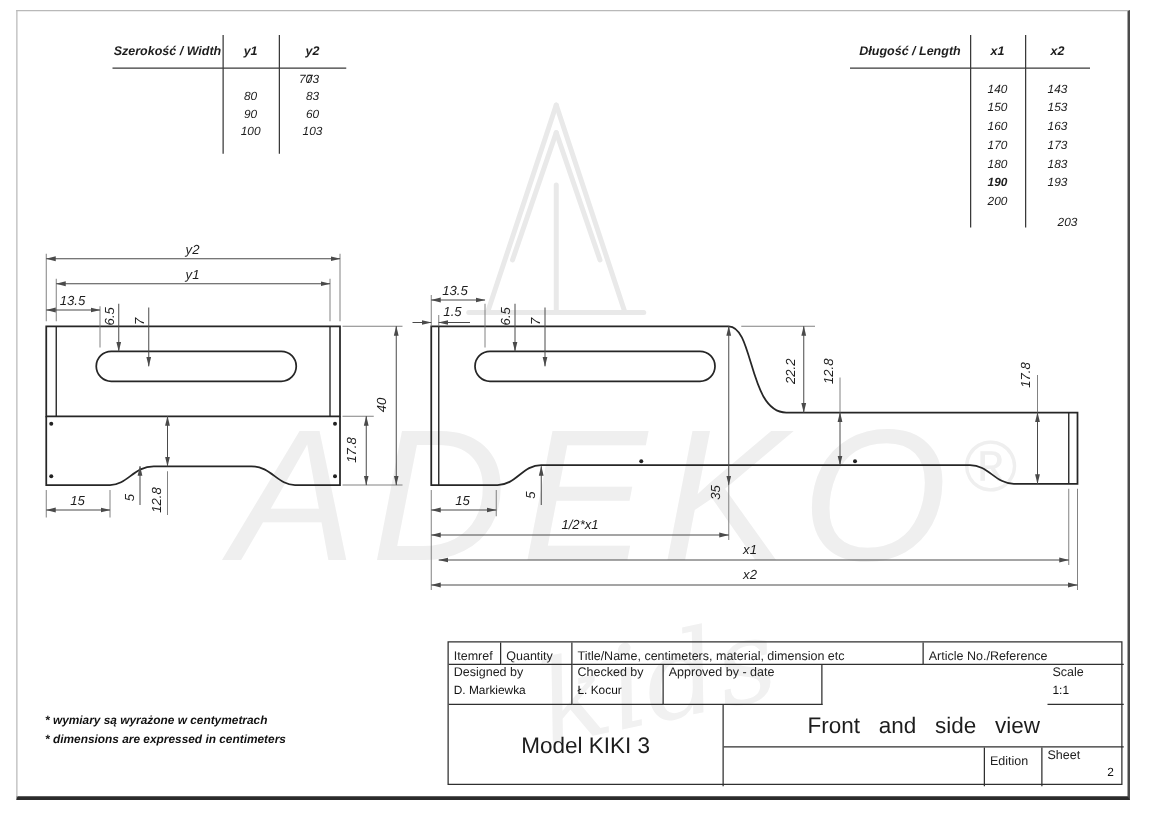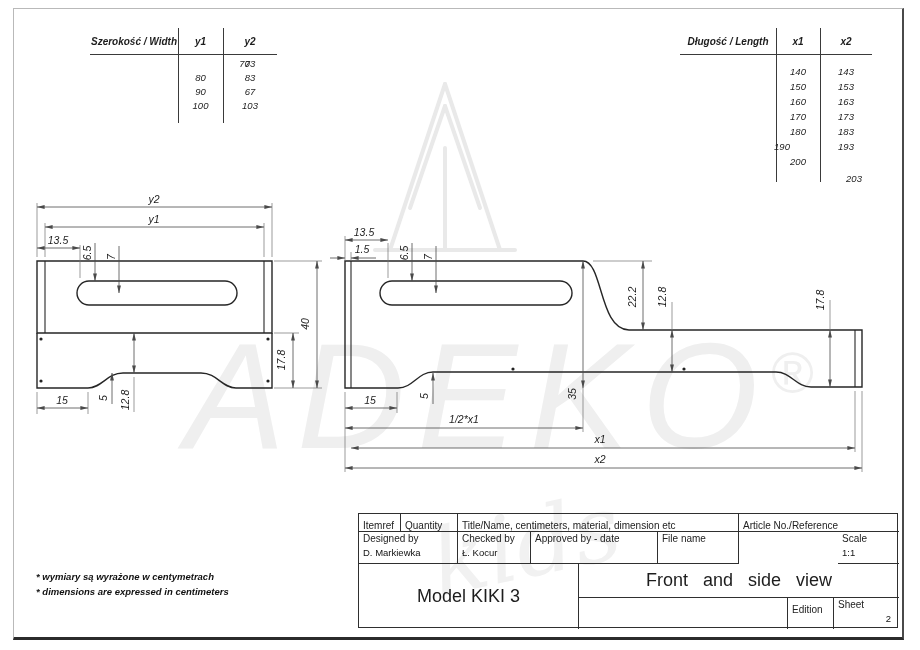--- a/index.html
+++ b/index.html
@@ -173,21 +173,21 @@
     <div class="hdr" style="left:88px;top:8px;width:45px;">y1</div>
     <div class="hdr" style="left:133px;top:8px;width:54px;">y2</div>
     <div class="hln" style="top:26px;"></div>
     <div class="vln" style="left:88px;top:0;height:95px;"></div>
     <div class="vln" style="left:133px;top:0;height:95px;"></div>
     <div class="cell" style="left:100px;top:30px;width:45px;padding-left:32px;">70</div>
     <div class="cell" style="left:133px;top:30px;width:54px;">73</div>
     <div class="cell" style="left:88px;top:44px;width:45px;">80</div>
     <div class="cell" style="left:133px;top:44px;width:54px;">83</div>
     <div class="cell" style="left:88px;top:58px;width:45px;">90</div>
-    <div class="cell" style="left:133px;top:58px;width:54px;">67</div>
+    <div class="cell" style="left:133px;top:58px;width:54px;">60</div>
     <div class="cell" style="left:88px;top:72px;width:45px;">100</div>
     <div class="cell" style="left:133px;top:72px;width:54px;">103</div>
   </div>
 
   <div class="opt" style="left:680px;top:26px;width:192px;height:158px;">
     <div class="hdr" style="left:0;top:10px;width:96px;">Długość / Length</div>
     <div class="hdr" style="left:96px;top:10px;width:44px;">x1</div>
     <div class="hdr" style="left:140px;top:10px;width:52px;">x2</div>
     <div class="hln" style="top:28px;"></div>
     <div class="vln" style="left:96px;top:2px;height:154px;"></div>
@@ -195,21 +195,21 @@
     <div class="cell" style="left:96px;top:40px;width:44px;">140</div>
     <div class="cell" style="left:140px;top:40px;width:52px;">143</div>
     <div class="cell" style="left:96px;top:55px;width:44px;">150</div>
     <div class="cell" style="left:140px;top:55px;width:52px;">153</div>
     <div class="cell" style="left:96px;top:70px;width:44px;">160</div>
     <div class="cell" style="left:140px;top:70px;width:52px;">163</div>
     <div class="cell" style="left:96px;top:85px;width:44px;">170</div>
     <div class="cell" style="left:140px;top:85px;width:52px;">173</div>
     <div class="cell" style="left:96px;top:100px;width:44px;">180</div>
     <div class="cell" style="left:140px;top:100px;width:52px;">183</div>
-    <div class="cell" style="left:80px;top:115px;width:44px;">190</div>
+    <div class="cell" style="left:96px;top:115px;width:44px;font-weight:bold;">190</div>
     <div class="cell" style="left:140px;top:115px;width:52px;">193</div>
     <div class="cell" style="left:96px;top:130px;width:44px;">200</div>
     <div class="cell" style="left:148px;top:130px;width:52px;margin-top:17px;">203</div>
   </div>
 
   <div id="tblock">
     <div class="tc" style="left:0;top:0;width:42px;height:18px;"><span class="lbl">Itemref</span></div>
     <div class="tc" style="left:42px;top:0;width:57px;height:18px;"><span class="lbl">Quantity</span></div>
     <div class="tc" style="left:99px;top:0;width:281px;height:18px;"><span class="lbl">Title/Name, centimeters, material, dimension etc</span></div>
     <div class="tc" style="left:0;top:18px;width:99px;height:32px;">
@@ -218,23 +218,20 @@
       </div>
 
     <div class="tc" style="left:380px;top:0;width:160px;height:18px;border-right:none;"><span class="lbl">Article No./Reference</span></div>
     <div class="tc" style="left:99px;top:18px;width:73px;height:32px;">
         <div class="lbl">Checked by</div>
         <div class="val">Ł. Kocur</div>
       </div>
     <div class="tc" style="left:172px;top:18px;width:127px;height:32px;">
         <div class="lbl">Approved by - date</div>
       </div>
-    <div class="tc" style="left:299px;top:18px;width:81px;height:32px;">
-        <div class="lbl">File name</div>
-      </div>
     <div class="tc" style="left:479px;top:18px;width:61px;height:32px;border-right:none;">
         <div class="lbl">Scale</div>
         <div class="val">1:1</div>
       </div>
 
     <div class="tc big" style="left:0;top:50px;width:220px;height:65px;border-bottom:none;">
         <span>Model KIKI 3</span>
       </div>
     <div class="tc big" style="left:220px;top:50px;width:320px;height:34px;border-right:none;word-spacing:10px;">
         <span>Front and side view</span>

